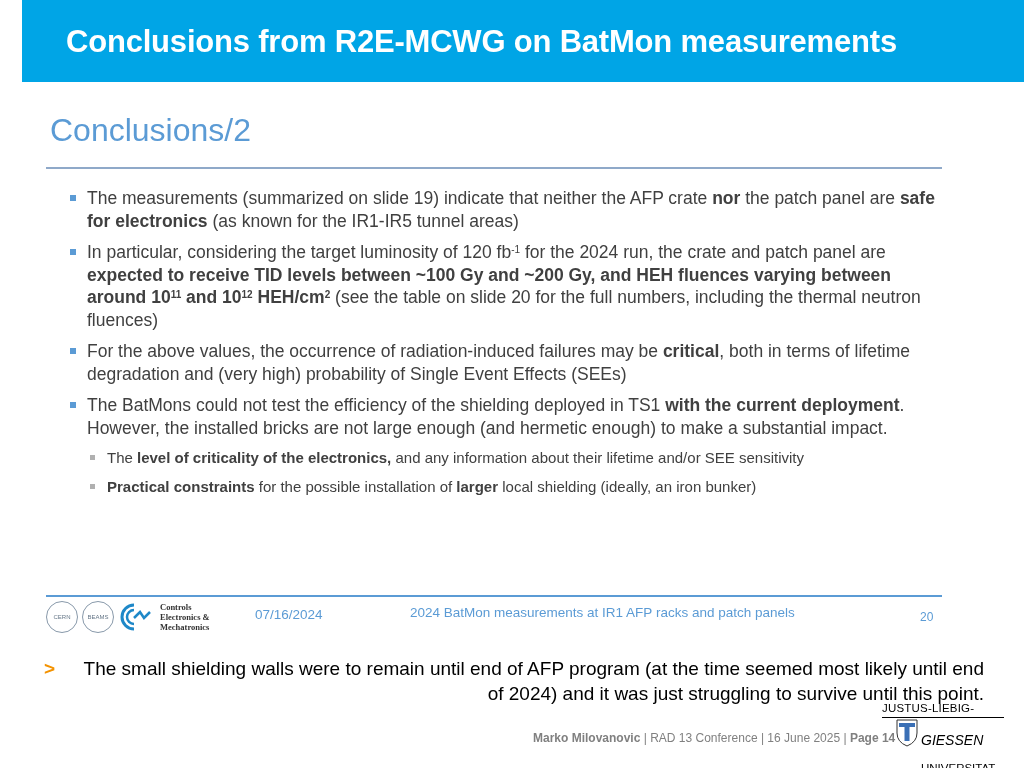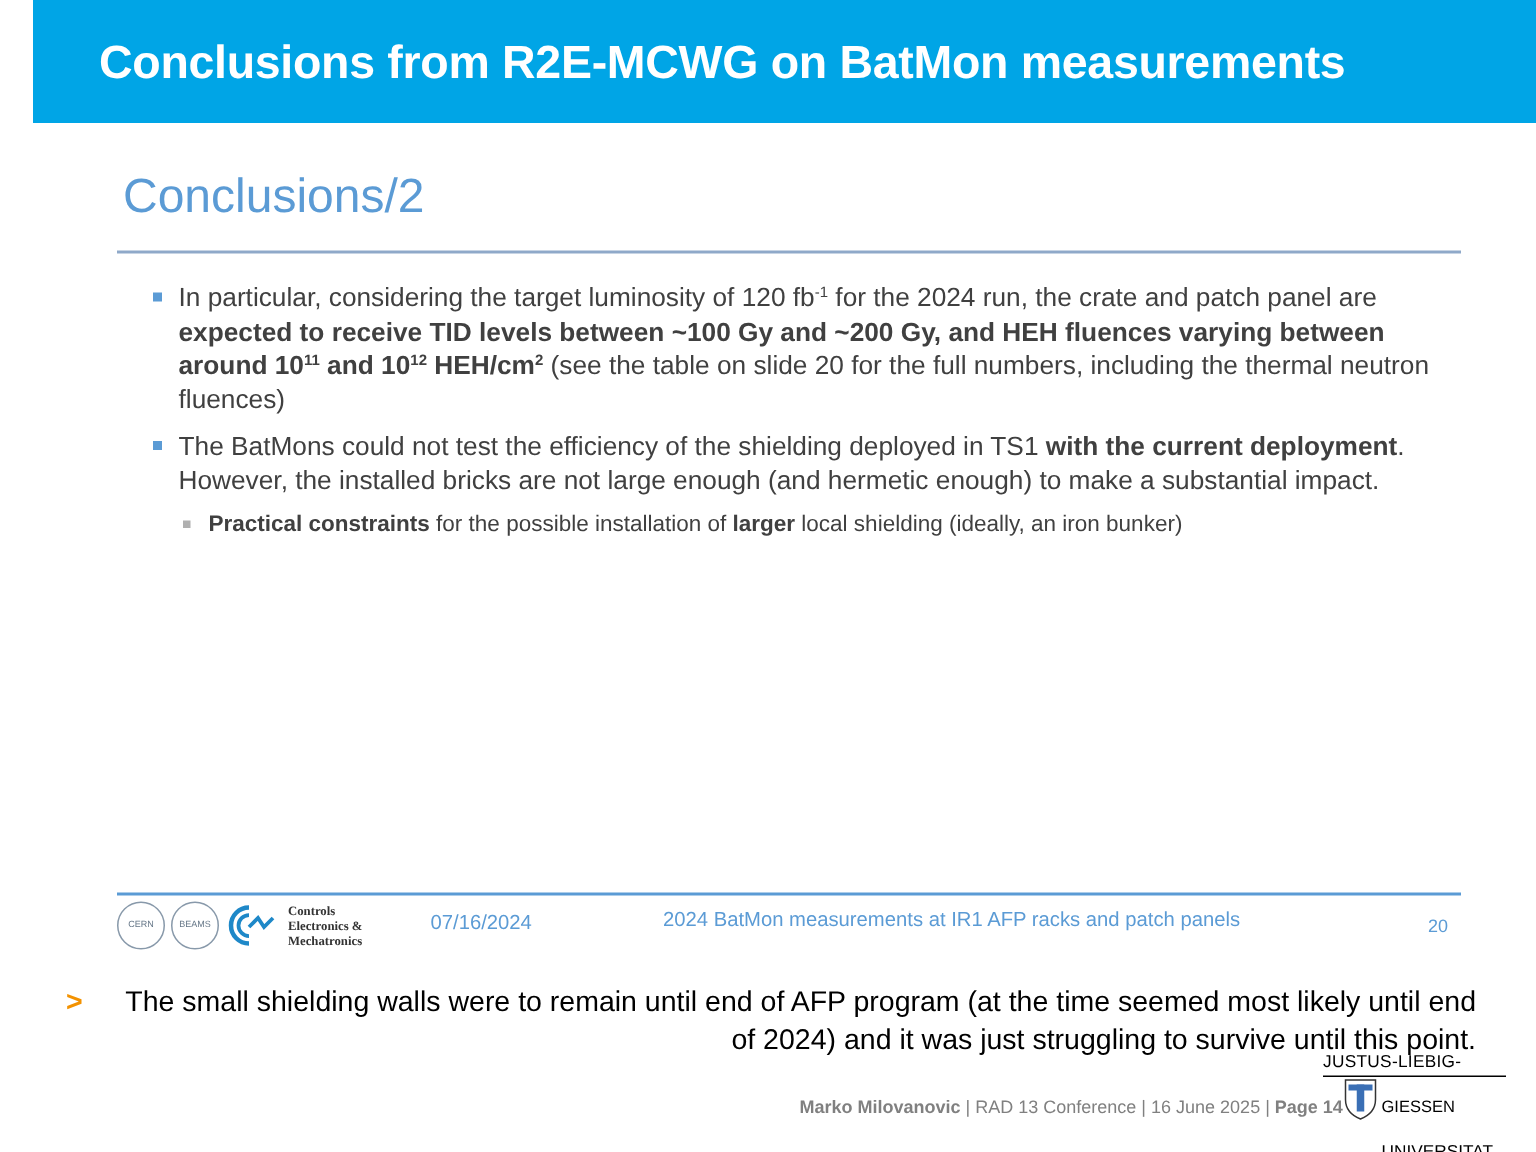--- a/index.html
+++ b/index.html
@@ -1,19 +1,19 @@
 <!DOCTYPE html>
 <html><head>
 <meta charset="utf-8">
 <style>
   html, body { margin:0; padding:0; }
   body { width:1024px; height:768px; position:relative; overflow:hidden; background:#ffffff; font-family:"Liberation Sans", sans-serif; }
   .header { position:absolute; left:0; top:0; width:1024px; height:82px; background:#00a5e6;margin-left:22px; }
   .header-title { position:absolute; left:44px; top:24px; font-size:31px; font-weight:bold; color:#ffffff; letter-spacing:-0.2px; white-space:nowrap; }
-  .embedded { position:absolute; left:72px; top:95px; width:912px; height:545px; background:#ffffff; }
+  .embedded { position:absolute; left:40px; top:95px; width:912px; height:545px; background:#ffffff; }
   .emb-title { position:absolute; left:10px; top:17px; font-size:32px; color:#5b9bd5; }
   .emb-rule { position:absolute; left:6px; top:72px; width:896px; height:2px; background:#8fa9c9; }
   .bullets { position:absolute; left:30px; top:92px; width:870px; color:#404040; font-size:17.5px; line-height:22.5px; }
   .bullet { position:relative; padding-left:17px; margin-bottom:9px; }
   .bullet .sq { position:absolute; left:0; top:8px; width:6px; height:6px; background:#5b9bd5; }
   .sub { position:relative; padding-left:37px; font-size:15px; line-height:20px; margin-bottom:9px; }
   .sub .sq { position:absolute; left:20px; top:7px; width:5px; height:5px; background:#b0b0b0; }
   b { font-weight:bold; }
   sup { font-size:10px; vertical-align:top; position:relative; top:-2px; }
   .emb-footrule { position:absolute; left:6px; top:500px; width:896px; height:2px; background:#5b9bd5; }
@@ -26,41 +26,53 @@
   .note { position:absolute; left:44px; top:656px; width:940px; font-size:19px; line-height:25px; color:#000000; }
   .note .arrow { position:absolute; left:0; top:0; color:#f39200; font-weight:bold; }
   .note .txt { padding-left:28px;text-align:right; }
   .footer { position:absolute; left:485px; top:731px; font-size:12px; color:#808080; white-space:nowrap;padding-left:48px; }
   .footer .bold { font-weight:bold; }
   .jlu { position:absolute; left:882px; top:702px; width:124px; height:50px; }
   .jlu-top { position:absolute; left:0; top:0; font-size:11.5px; color:#000; letter-spacing:0.2px; }
   .jlu-line { position:absolute; left:0; top:15px; width:122px; height:1px; background:#000; }
   .jlu-shield { position:absolute; left:14px; top:17px; width:22px; height:28px; }
   .jlu-uni { position:absolute; left:39px; top:16px; font-size:11.5px; color:#000;margin-top:44px; }
-  .jlu-gi { position:absolute; left:39px; top:30px; font-size:11px; color:#000; }
+  .jlu-gi { position:absolute; left:39px; top:30px; font-size:14px; color:#000;font-style:italic; }
 </style>
 </head>
 <body>
 
 <div class="header">
   <div class="header-title">Conclusions from R2E-MCWG on BatMon measurements</div>
 </div>
 
 <div class="embedded">
   <div class="emb-title">Conclusions/2</div>
   <div class="emb-rule"></div>
 
   <div class="bullets">
     <div class="bullet">
       <span class="sq"></span>
+      <span>The measurements (summarized on slide 19) indicate that neither the AFP crate </span><b>nor</b><span> the patch panel are </span><b>safe for electronics</b><span> (as known for the IR1-IR5 tunnel areas)</span>
+    </div>
+    <div class="bullet">
+      <span class="sq"></span>
       <span>In particular, considering the target luminosity of 120 fb</span><sup>-1</sup><span> for the 2024 run, the crate and patch panel are </span><b>expected to receive TID levels between ~100 Gy and ~200 Gy, and HEH fluences varying between around 10</b><b><sup>11</sup></b><b> and 10</b><b><sup>12</sup></b><b> HEH/cm</b><b><sup>2</sup></b><span> (see the table on slide 20 for the full numbers, including the thermal neutron fluences)</span>
     </div>
     <div class="bullet">
       <span class="sq"></span>
+      <span>For the above values, the occurrence of radiation-induced failures may be </span><b>critical</b><span>, both in terms of lifetime degradation and (very high) probability of Single Event Effects (SEEs)</span>
+    </div>
+    <div class="bullet">
+      <span class="sq"></span>
       <span>The BatMons could not test the efficiency of the shielding deployed in TS1 </span><b>with the current deployment</b><span>. However, the installed bricks are not large enough (and hermetic enough) to make a substantial impact.</span>
+    </div>
+    <div class="sub">
+      <span class="sq"></span>
+      <span>The </span><b>level of criticality of the electronics,</b><span> and any information about their lifetime and/or SEE sensitivity</span>
     </div>
     <div class="sub">
       <span class="sq"></span>
       <b>Practical constraints</b><span> for the possible installation of </span><b>larger</b><span> local shielding (ideally, an iron bunker)</span>
     </div>
   </div>
 
   <div class="emb-footrule"></div>
   <div class="logos">
     <div class="logo-circ">CERN</div>

